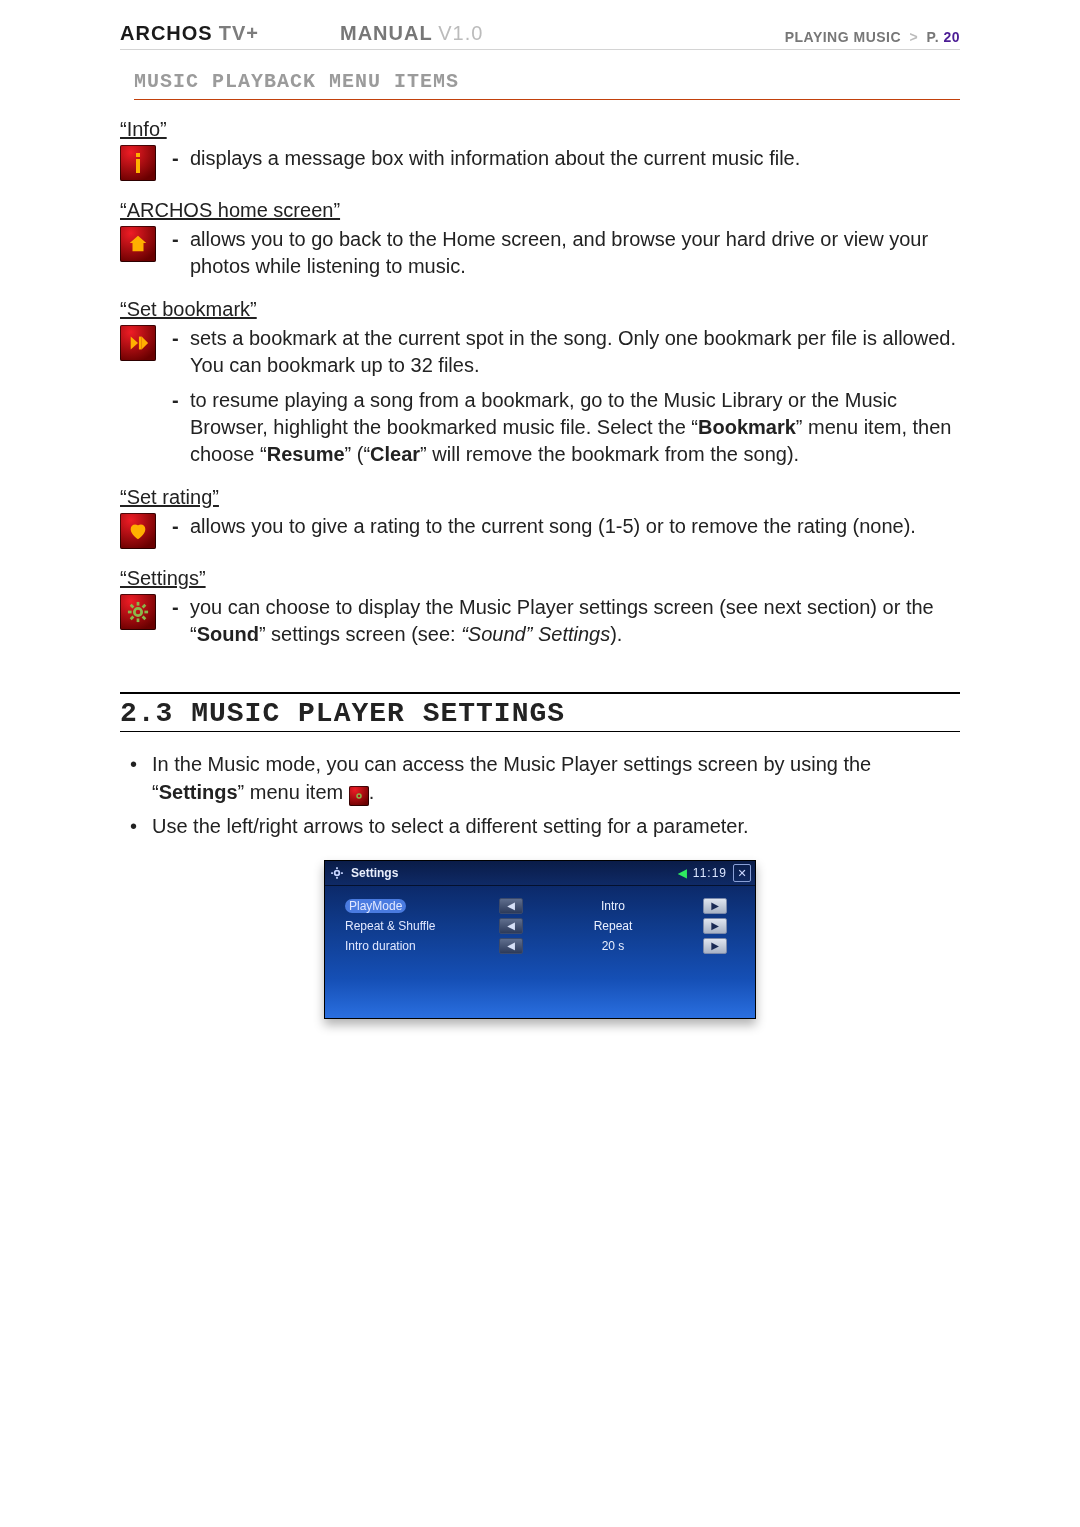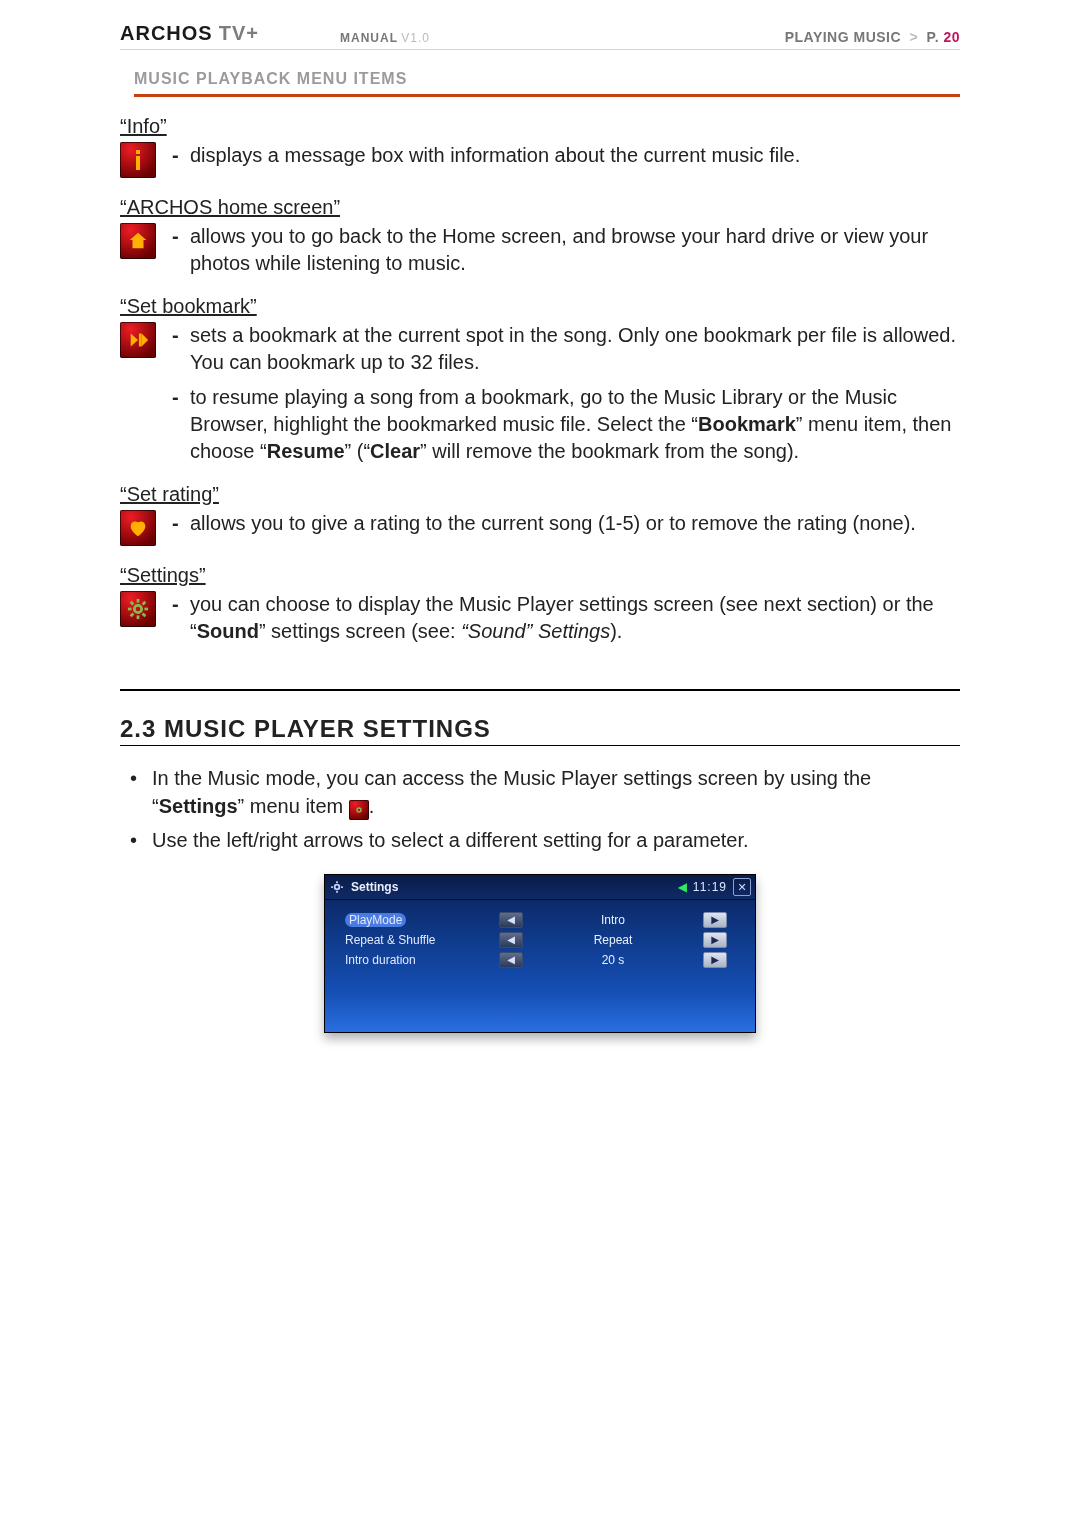--- a/index.html
+++ b/index.html
@@ -38,41 +38,42 @@
     font-family: "Arial Black", Arial, sans-serif;
     font-weight: 900;
     font-size: 20px;
     letter-spacing: 1px;
     color: #7d7d7d;
   }
   .topbar-center {
     flex: 1;
     text-align: left;
     padding-left: 40px;
-    font-size: 12px;
+    font-size: 20px;
   }
   .topbar-center .lbl-manual { font-weight: 700; color: #777; letter-spacing: 1px;}
   .topbar-center .lbl-ver { color: #bbb; letter-spacing: 1px;}
   .topbar-right {
     font-size: 14px;
     letter-spacing: 0.5px;
   }
   .topbar-right .crumb { color: #777; font-weight: 700; margin-top: 26px;}
   .topbar-right .sep { color: #bbb; font-weight: 700; margin: 0 4px;}
   .topbar-right .page-lbl { color: #777; font-weight: 700;}
-  .topbar-right .page-no { color: #be185d; font-weight: 700;}
+  .topbar-right .page-no { color: #4c1d95; font-weight: 700;}
 
   .section-sub {
     color: #9b9b9b;
     font-weight: 700;
     letter-spacing: 1px;
-    font-size: 16px;
+    font-size: 20px;
     margin: 20px 0 6px 14px;
-    border-bottom: 3px solid #c2410c;
+    border-bottom: 1px solid #c2410c;
     padding-bottom: 6px;
+    font-family: Liberation Mono, monospace;
   }
 
   .item-title {
     font-size: 20px;
     text-decoration: underline;
     margin: 18px 0 4px 0;
   }
   .item-block {
     display: flex;
     align-items: flex-start;
@@ -89,25 +90,25 @@
     display:flex; align-items:center; justify-content:center;
     color:#ffb000;
   }
   .item-lines { flex:1; font-size:20px; line-height:1.35; }
   .item-line { display:flex; gap:8px; }
   .item-line .dash { font-weight:700; flex:0 0 10px; }
   .item-line .txt { flex:1; }
   .item-line + .item-line { margin-top:8px; }
 
   h2.section-title {
-    font-family: Liberation Sans, sans-serif;
-    font-size: 24px;
+    font-family: Liberation Mono, monospace;
+    font-size: 28px;
     letter-spacing: 1px;
     margin: 44px 0 2px 0;
-    padding-top: 24px;
+    padding-top: 4px;
     border-top: 2px solid #000;
   }
   .hr-thin { height:1px; background:#000; margin:2px 0 18px 0; }
 
   .body-bullets{ font-size:20px; line-height:1.4; padding-left:10px;}
   .body-bullets .row{ display:flex; gap:10px; margin-bottom:6px;}
   .body-bullets .bul{ flex:0 0 12px;}
   .inline-icon{
     display:inline-flex; width:20px; height:20px; vertical-align:-3px;
     border-radius:2px;

